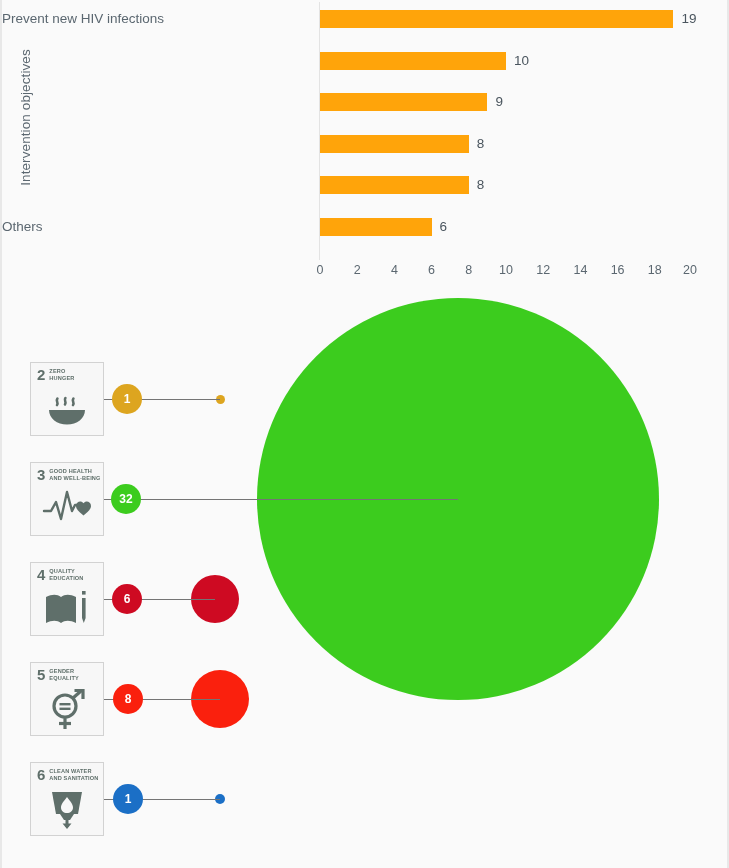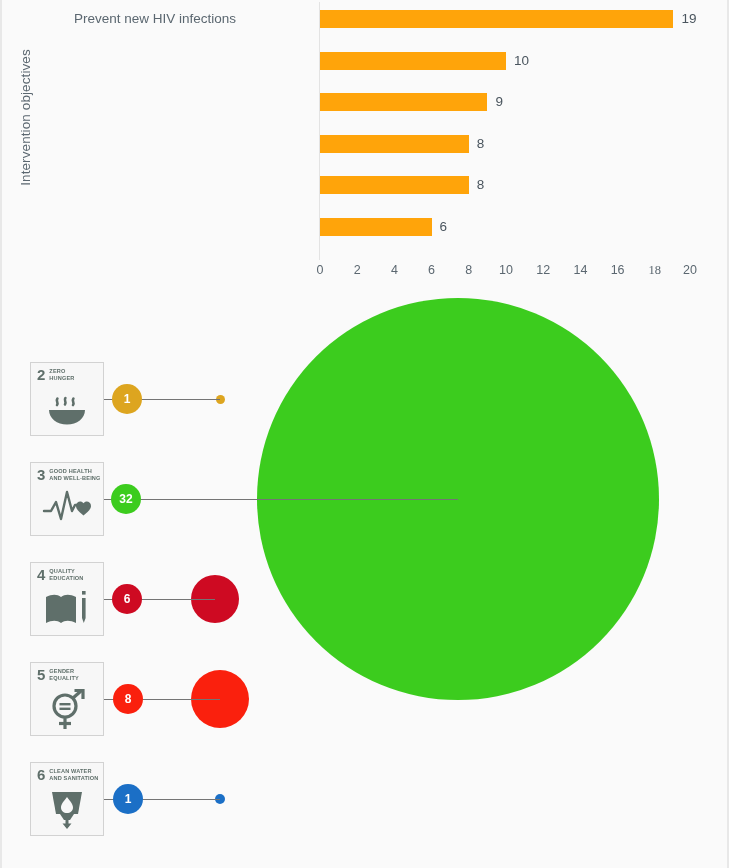--- a/index.html
+++ b/index.html
@@ -52,21 +52,21 @@
   .bar-row {
     position: absolute;
     left: 0;
     height: 34px;
   }
   .bar-label-wrap {
     position: absolute;
     left: 0;
     top: 0;
     width: 306px;
-    text-align: center;
+    text-align: left;
     font-size: 13.5px;
     color: #5b6770;
     white-space: nowrap;
     line-height: 34px;
   }
   .bar-rect {
     position: absolute;
     left: 318px;
     top: 8px;
     height: 18px;
@@ -198,36 +198,37 @@
         </div>
         <div class="bar-row" style="top: 126.5px; width: 729px;">
           <div class="bar-rect" style="width: 148.8px; background: rgb(255, 164, 10);"></div>
           <div class="bar-value" style="left: 474.8px;">8</div>
         </div>
         <div class="bar-row" style="top: 168px; width: 729px;">
           <div class="bar-rect" style="width: 148.8px; background: rgb(255, 164, 10);"></div>
           <div class="bar-value" style="left: 474.8px;">8</div>
         </div>
         <div class="bar-row" style="top: 209.5px; width: 729px;">
+          <div class="bar-label-wrap">Others</div>
           <div class="bar-rect" style="width: 111.6px; background: rgb(255, 164, 10);"></div>
           <div class="bar-value" style="left: 437.6px;">6</div>
         </div>
       </div>
 
     <div id="x-ticks">
         <div class="x-tick" style="left: 318px;">0</div>
         <div class="x-tick" style="left: 355.2px;">2</div>
         <div class="x-tick" style="left: 392.4px;">4</div>
         <div class="x-tick" style="left: 429.6px;">6</div>
         <div class="x-tick" style="left: 466.8px;">8</div>
         <div class="x-tick" style="left: 504px;">10</div>
         <div class="x-tick" style="left: 541.2px;">12</div>
         <div class="x-tick" style="left: 578.4px; text-align: center;">14</div>
         <div class="x-tick" style="left: 615.6px;">16</div>
-        <div class="x-tick" style="left: 652.8px; font-family: Liberation Serif, serif;">18</div>
+        <div class="x-tick" style="left: 652.8px;">18</div>
         <div class="x-tick" style="left: 688px;">20</div>
       </div>
   </div>
 
   <div id="sdg-section">
 
     <div id="circles-layer" style="position:absolute;left:0;top:0;width:729px;height:568px;">
         <div class="value-circle" style="width: 9px; height: 9px; left: 213.5px; top: 94.5px; background: rgb(221, 165, 31);"></div>
         <div class="value-circle" style="width: 402px; height: 402px; left: 255px; top: -2px; background: rgb(60, 204, 30);"></div>
         <div class="value-circle" style="width: 48px; height: 48px; left: 189px; top: 275px; background: rgb(206, 10, 34);"></div>

